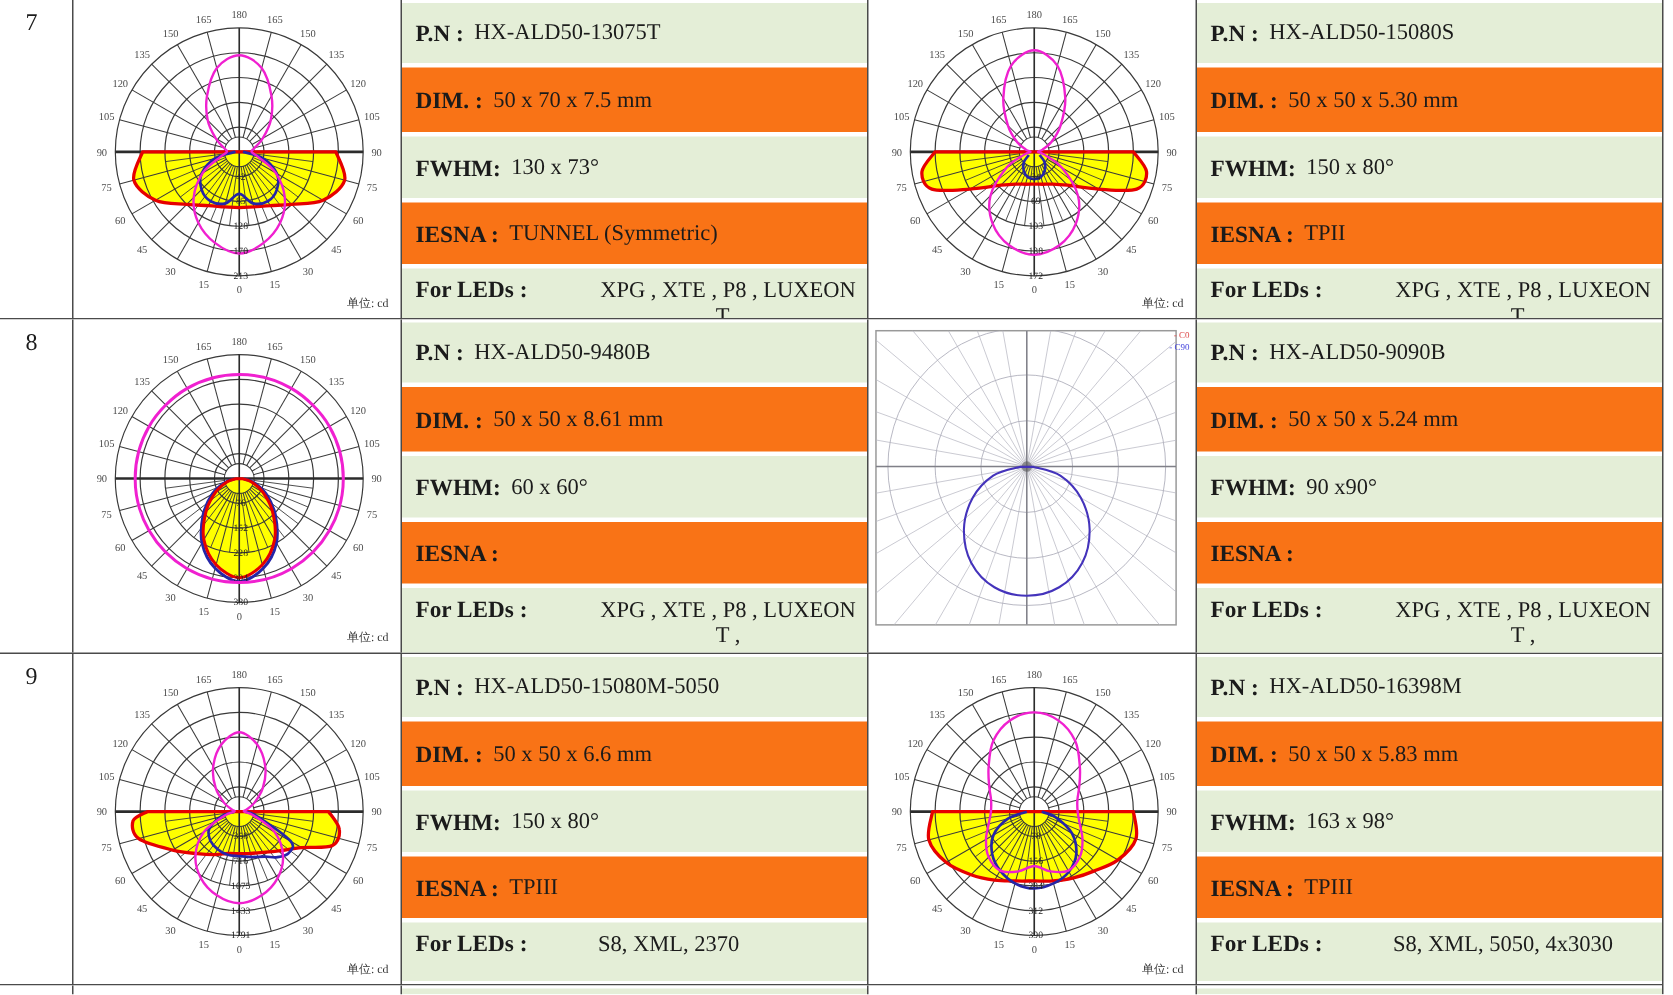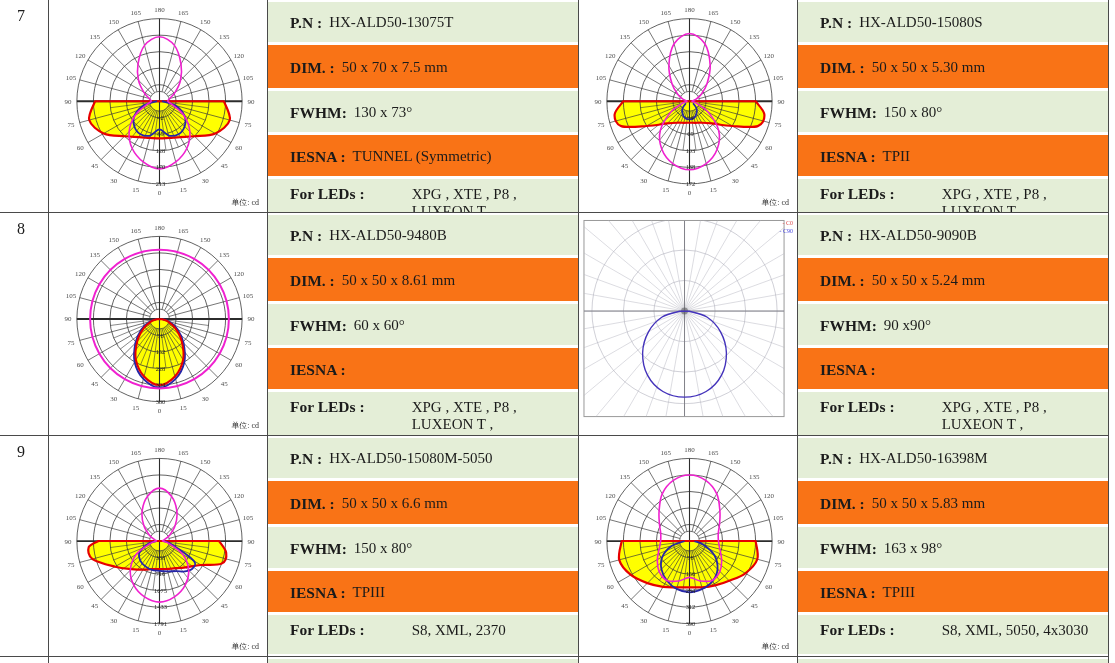--- a/index.html
+++ b/index.html
@@ -5,34 +5,34 @@
   html,body{margin:0;padding:0;background:#fff;}
   .sheet{width:1115px;height:663px;background:#fff;overflow:hidden;
          font-family:"Liberation Serif", serif;color:#1b1b1b;position:relative;}
   .tbl{width:1108px;border-right:1px solid #4a4a4a;}
   .trow{display:grid;grid-template-columns:48px 219px 311px 219px 311px;
         border-bottom:1.5px solid #4a4a4a;box-sizing:border-box;background:#fff;}
   .cell{border-left:1px solid #4a4a4a;box-sizing:border-box;position:relative;overflow:hidden;}
   .numcell{border-left:none;font-size:16px;padding:7px 0 0 17px;box-sizing:border-box;}
   .chartcell{display:flex;align-items:center;justify-content:center;padding:0;}
   .speccell{display:flex;flex-direction:column;gap:3px;padding:2px 0;}
-  .spec{margin:0;padding:2px 6px 0 22px;display:flex;align-items:center;
+  .spec{margin:0;padding:2px 6px 0 9px;display:flex;align-items:center;
         font-size:15px;line-height:1.15;}
   .spec b{font-weight:bold;margin-right:7px;white-space:nowrap;font-size:15.5px;}
   .bg-l{background:#e4eed7;}
   .bg-d{background:#f97316;}
   .s-a{height:38px;flex:0 0 auto;}
   .s-b{height:41px;flex:0 0 auto;}
   .s-c{height:39px;flex:0 0 auto;}
   .s-d{height:39px;flex:0 0 auto;}
   .s-e{flex:1 1 auto;display:block;padding-top:6px;}
   .s-e .l1{display:flex;align-items:baseline;font-family:Liberation Serif, serif;}
   .s-e .val{font-size:12.5px;margin-left:40px;}
   .s-e .l2{font-size:12px;margin-top:3px;}
-  .spec .val{font-size:15px;}
+  .spec .val{font-size:15px;text-align:center;}
   .partial .cell{border-bottom:none;}
   .sliver{height:4px;margin-top:2px;background:#e4eed7;}
   svg text{font-family:"Liberation Serif", serif;}
 </style>
 </head>
 <body>
 
 <div class="sheet">
   <div class="tbl" id="tbl">
       <div class="trow" style="height: 213px;">

